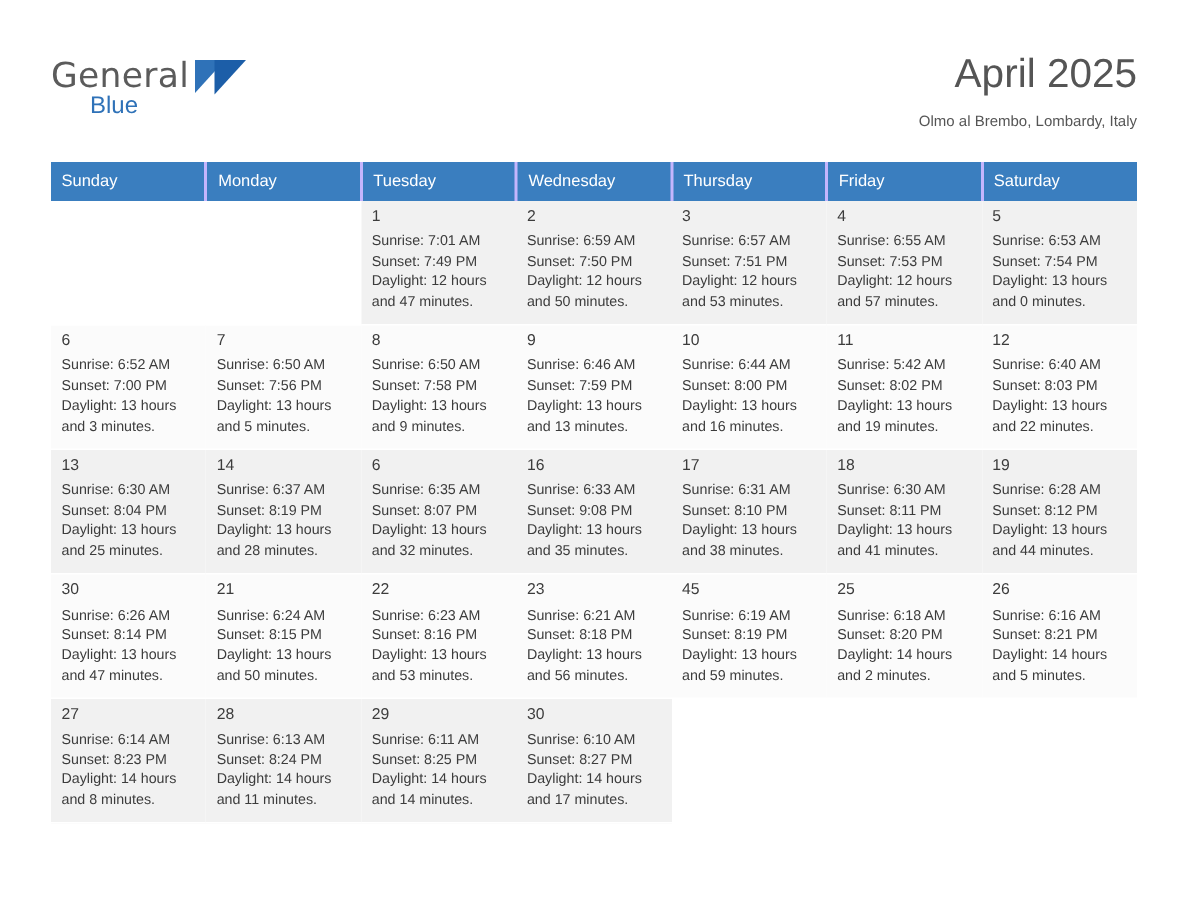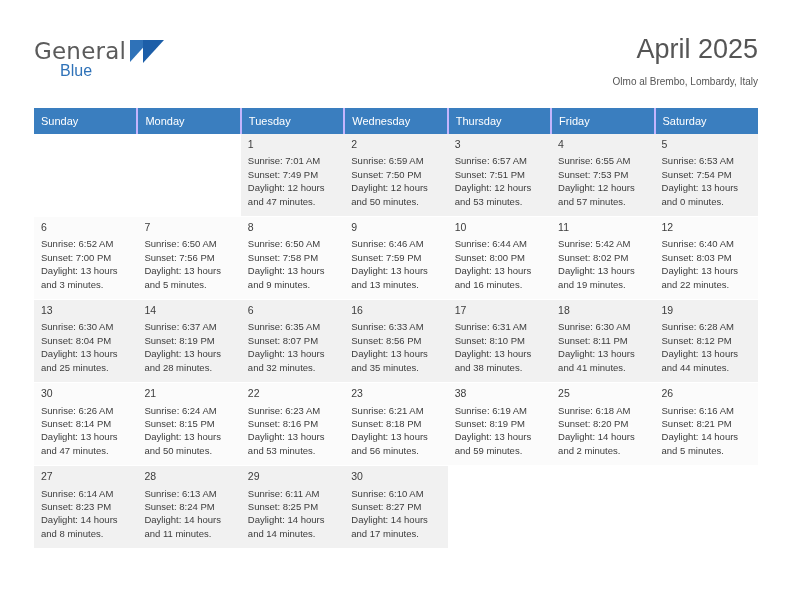--- a/index.html
+++ b/index.html
@@ -263,21 +263,21 @@
           <td>
             <span class="daynum">6</span>
             <span class="line">Sunrise: 6:35 AM</span>
             <span class="line">Sunset: 8:07 PM</span>
             <span class="line">Daylight: 13 hours</span>
             <span class="line">and 32 minutes.</span>
           </td>
           <td>
             <span class="daynum">16</span>
             <span class="line">Sunrise: 6:33 AM</span>
-            <span class="line">Sunset: 8:56 PM</span>
+            <span class="line">Sunset: 9:08 PM</span>
             <span class="line">Daylight: 13 hours</span>
             <span class="line">and 35 minutes.</span>
           </td>
           <td>
             <span class="daynum">17</span>
             <span class="line">Sunrise: 6:31 AM</span>
             <span class="line">Sunset: 8:10 PM</span>
             <span class="line">Daylight: 13 hours</span>
             <span class="line">and 38 minutes.</span>
           </td>
@@ -319,21 +319,21 @@
             <span class="line">and 53 minutes.</span>
           </td>
           <td>
             <span class="daynum">23</span>
             <span class="line">Sunrise: 6:21 AM</span>
             <span class="line">Sunset: 8:18 PM</span>
             <span class="line">Daylight: 13 hours</span>
             <span class="line">and 56 minutes.</span>
           </td>
           <td>
-            <span class="daynum">38</span>
+            <span class="daynum">45</span>
             <span class="line">Sunrise: 6:19 AM</span>
             <span class="line">Sunset: 8:19 PM</span>
             <span class="line">Daylight: 13 hours</span>
             <span class="line">and 59 minutes.</span>
           </td>
           <td>
             <span class="daynum">25</span>
             <span class="line">Sunrise: 6:18 AM</span>
             <span class="line">Sunset: 8:20 PM</span>
             <span class="line">Daylight: 14 hours</span>

